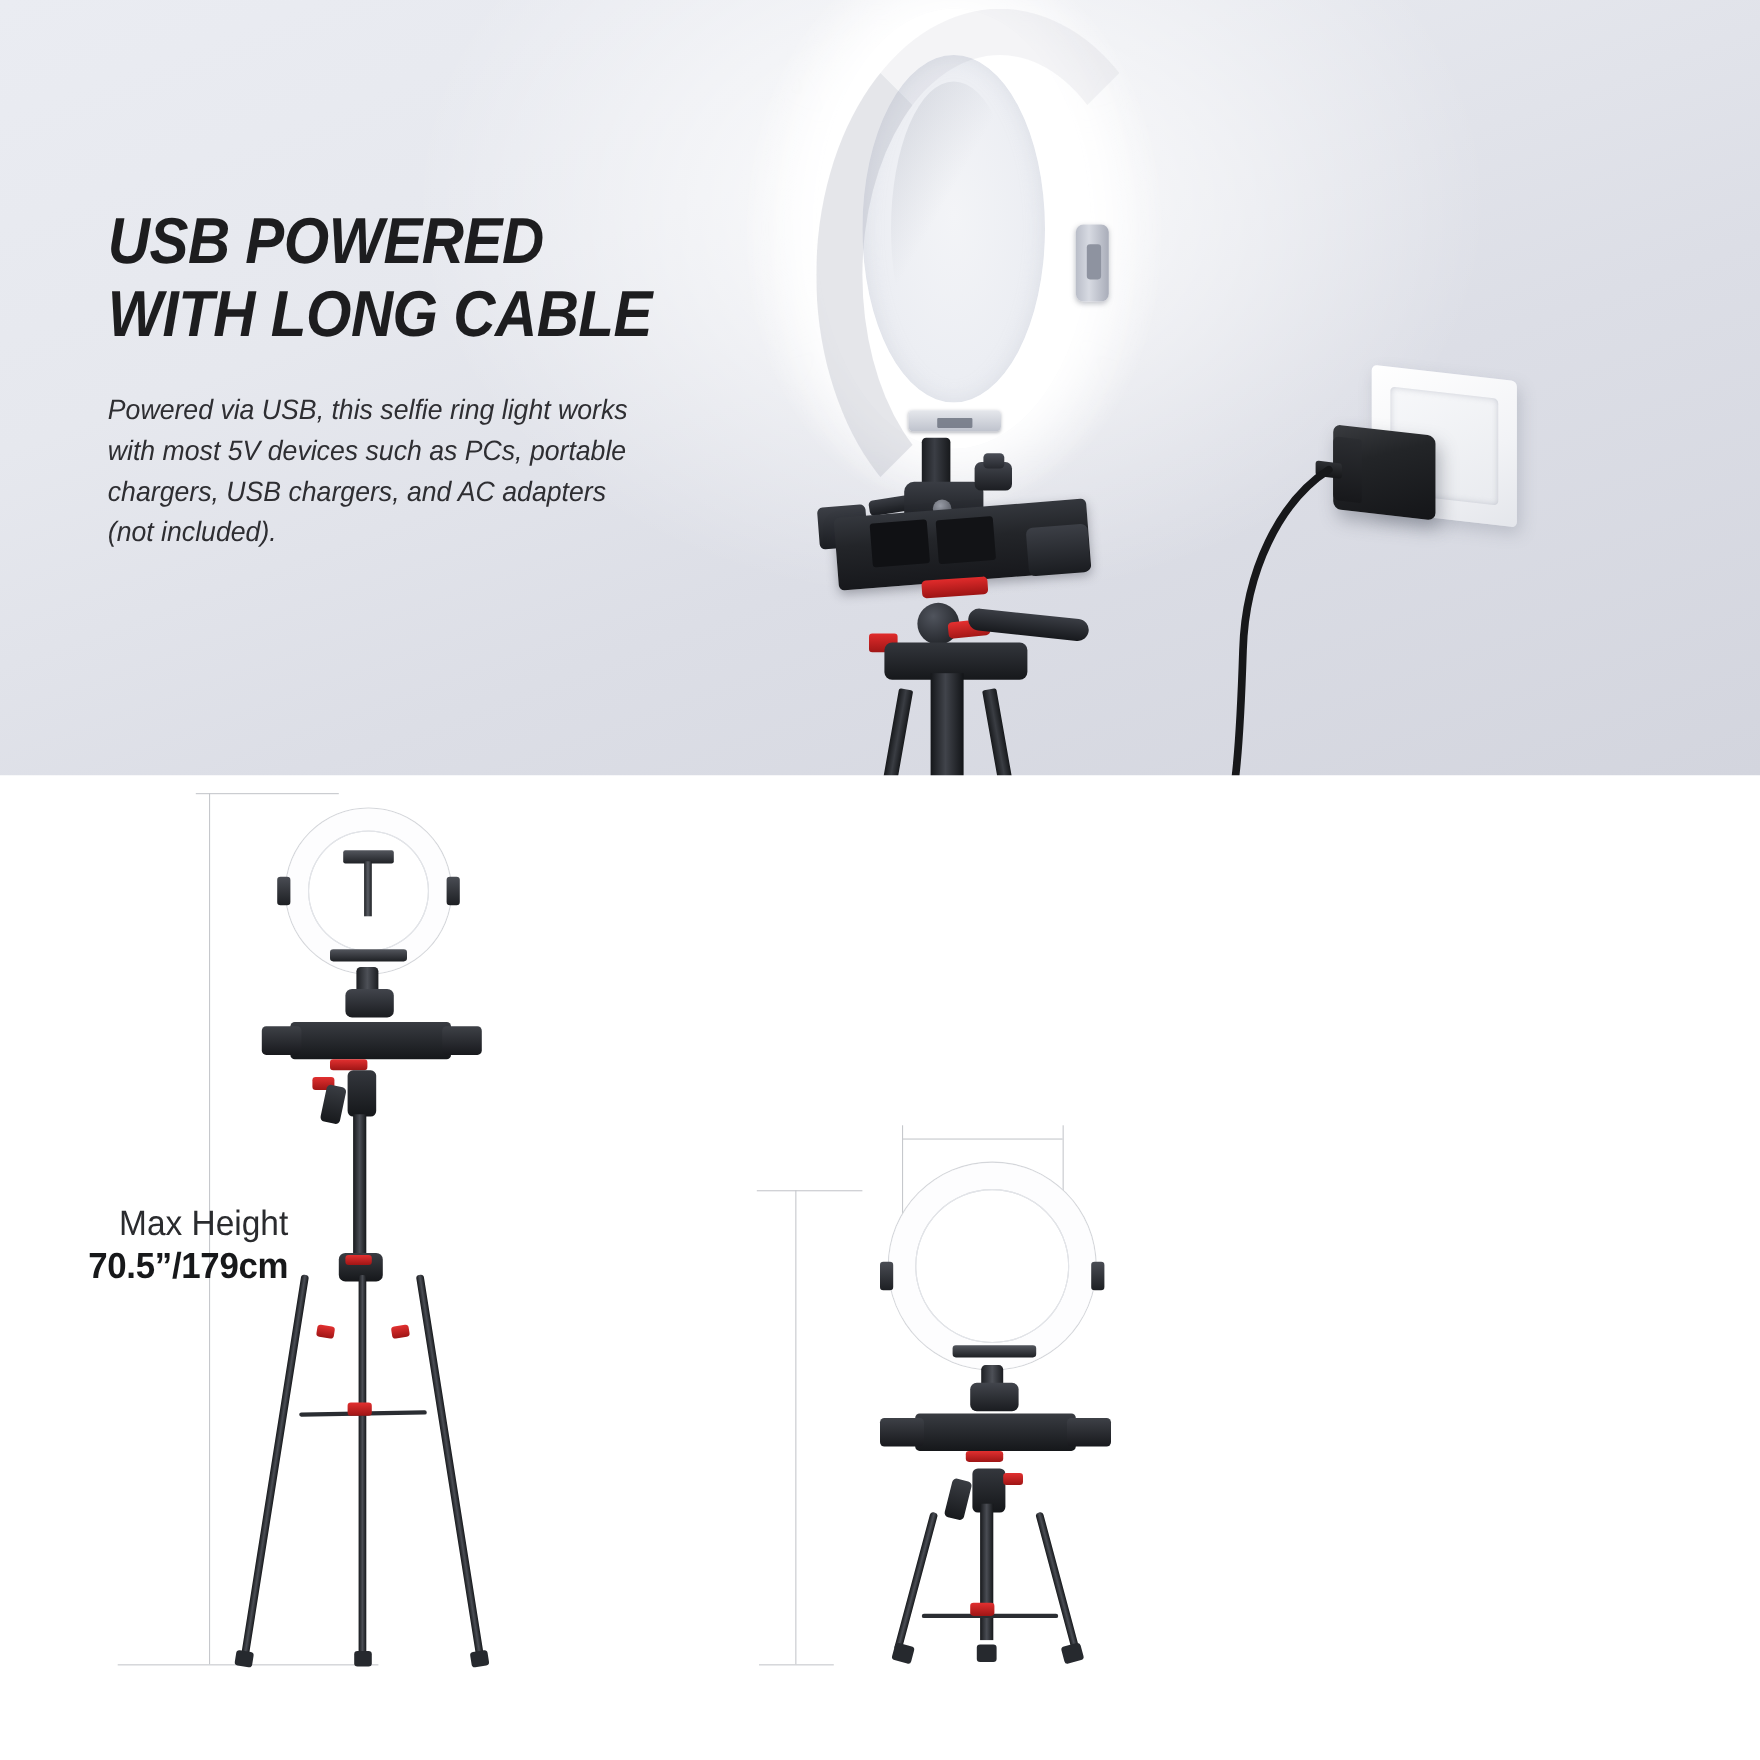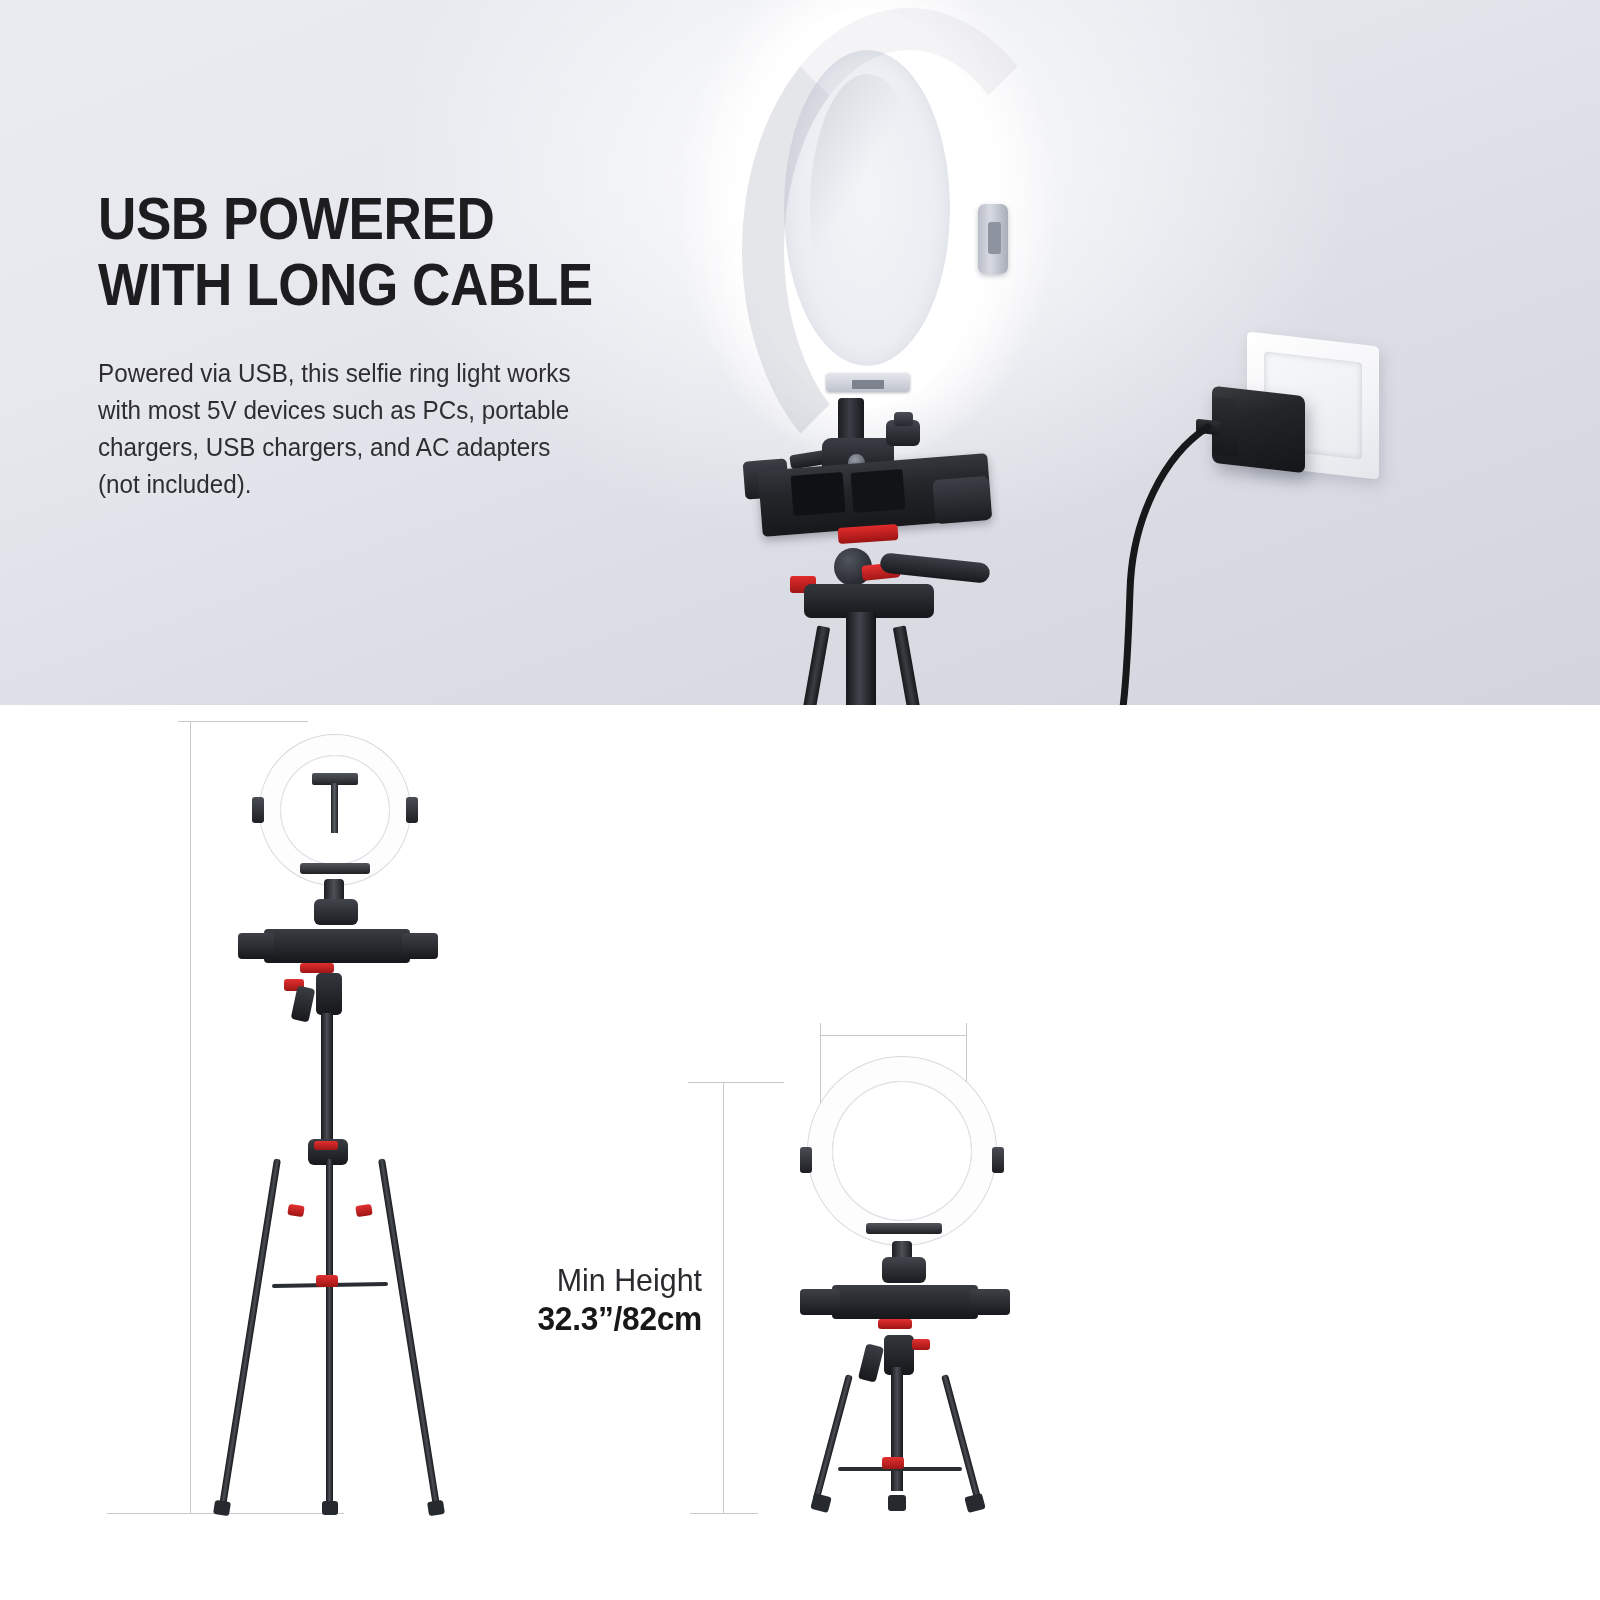--- a/index.html
+++ b/index.html
@@ -11,20 +11,21 @@
     position:relative;
   }
 
   
   #top-panel{
     position:absolute; left:0; top:0; width:1600px; height:705px;
     background:
       radial-gradient(ellipse 700px 520px at 54% 26%, rgba(255,255,255,0.95) 0%, rgba(255,255,255,0.45) 38%, rgba(255,255,255,0) 70%),
       linear-gradient(160deg,#eaecf2 0%,#e6e8ee 32%,#dcdee6 62%,#d3d5de 100%);
     overflow:hidden;
+    font-style:italic;
   }
 
   
   #headline-block{ position:absolute; left:98px; top:186px; width:620px; }
   .h1line{
     font-family:"Liberation Sans Narrow","Liberation Sans",sans-serif;
     font-weight:bold; font-size:59px; line-height:66px;
     letter-spacing:-0.5px; color:#1d1d1f;
     transform:scaleX(0.90); transform-origin:left center;
     white-space:nowrap;
@@ -257,20 +258,24 @@
     <path d="M148,12 C104,40 72,104 70,176 C68,238 66,272 62,300" fill="none" stroke="#17181a" stroke-width="7" stroke-linecap="round"></path>
   </svg>
 </div>
 
 <div id="bottom-panel">
 
   <div class="tick-h" style="left:178px; top:16px; width:130px;"></div>
   <div class="dimline-v" style="left:190px; top:16px; height:792px;"></div>
   <div class="tick-h" style="left:107px; top:808px; width:237px;"></div>
 
+  <div class="dim-label ralign" style="left:0px; top:388px; width:262px;">
+    <div class="lbl-top">Max Height</div>
+    <div class="lbl-val">70.5”/179cm</div>
+  </div>
 
   <div style="position:absolute; left:238px; top:18px; width:340px; height:800px;">
 
     <div class="artring" style="left:22px; top:12px; width:150px; height:150px;
          box-shadow:inset 0 0 0 20px #fdfdfe, inset 0 0 0 21px #d8dade, 0 0 0 1px #d4d6da;">
       <div style="position:absolute; left:20px; top:20px; right:20px; bottom:20px;
                   border-radius:50%; box-shadow:inset 0 0 0 1px #e3e5e9;"></div>
     </div>
     <div class="clip-l" style="left:14px; top:74px;"></div>
     <div class="clip-r" style="left:168px; top:74px;"></div>
@@ -336,24 +341,20 @@
   </div>
 
   <div class="dimline-h" style="left:820px; top:330px; width:146px;"></div>
   <div class="tick-v" style="left:820px; top:318px; height:82px;"></div>
   <div class="tick-v" style="left:966px; top:318px; height:82px;"></div>
 
   <div class="tick-h" style="left:688px; top:377px; width:96px;"></div>
   <div class="dimline-v" style="left:723px; top:377px; height:431px;"></div>
   <div class="tick-h" style="left:690px; top:808px; width:68px;"></div>
 
-  <div class="dim-label ralign" style="left:440px; top:556px; width:262px;">
-    <div class="lbl-top">Min Height</div>
-    <div class="lbl-val">32.3”/82cm</div>
-  </div>
 
   <div style="position:absolute; left:790px; top:352px; width:320px; height:460px;">
     <div class="artring" style="left:18px; top:0px; width:188px; height:188px;
          box-shadow:inset 0 0 0 24px #fdfdfe, inset 0 0 0 25px #d8dade, 0 0 0 1px #d4d6da;">
       <div style="position:absolute; left:24px; top:24px; right:24px; bottom:24px;
                   border-radius:50%; box-shadow:inset 0 0 0 1px #e3e5e9;"></div>
     </div>
     <div class="clip-l" style="left:10px; top:90px;"></div>
     <div class="clip-r" style="left:202px; top:90px;"></div>
     <div class="art-barbottom" style="left:76px; top:166px; width:76px;"></div>

